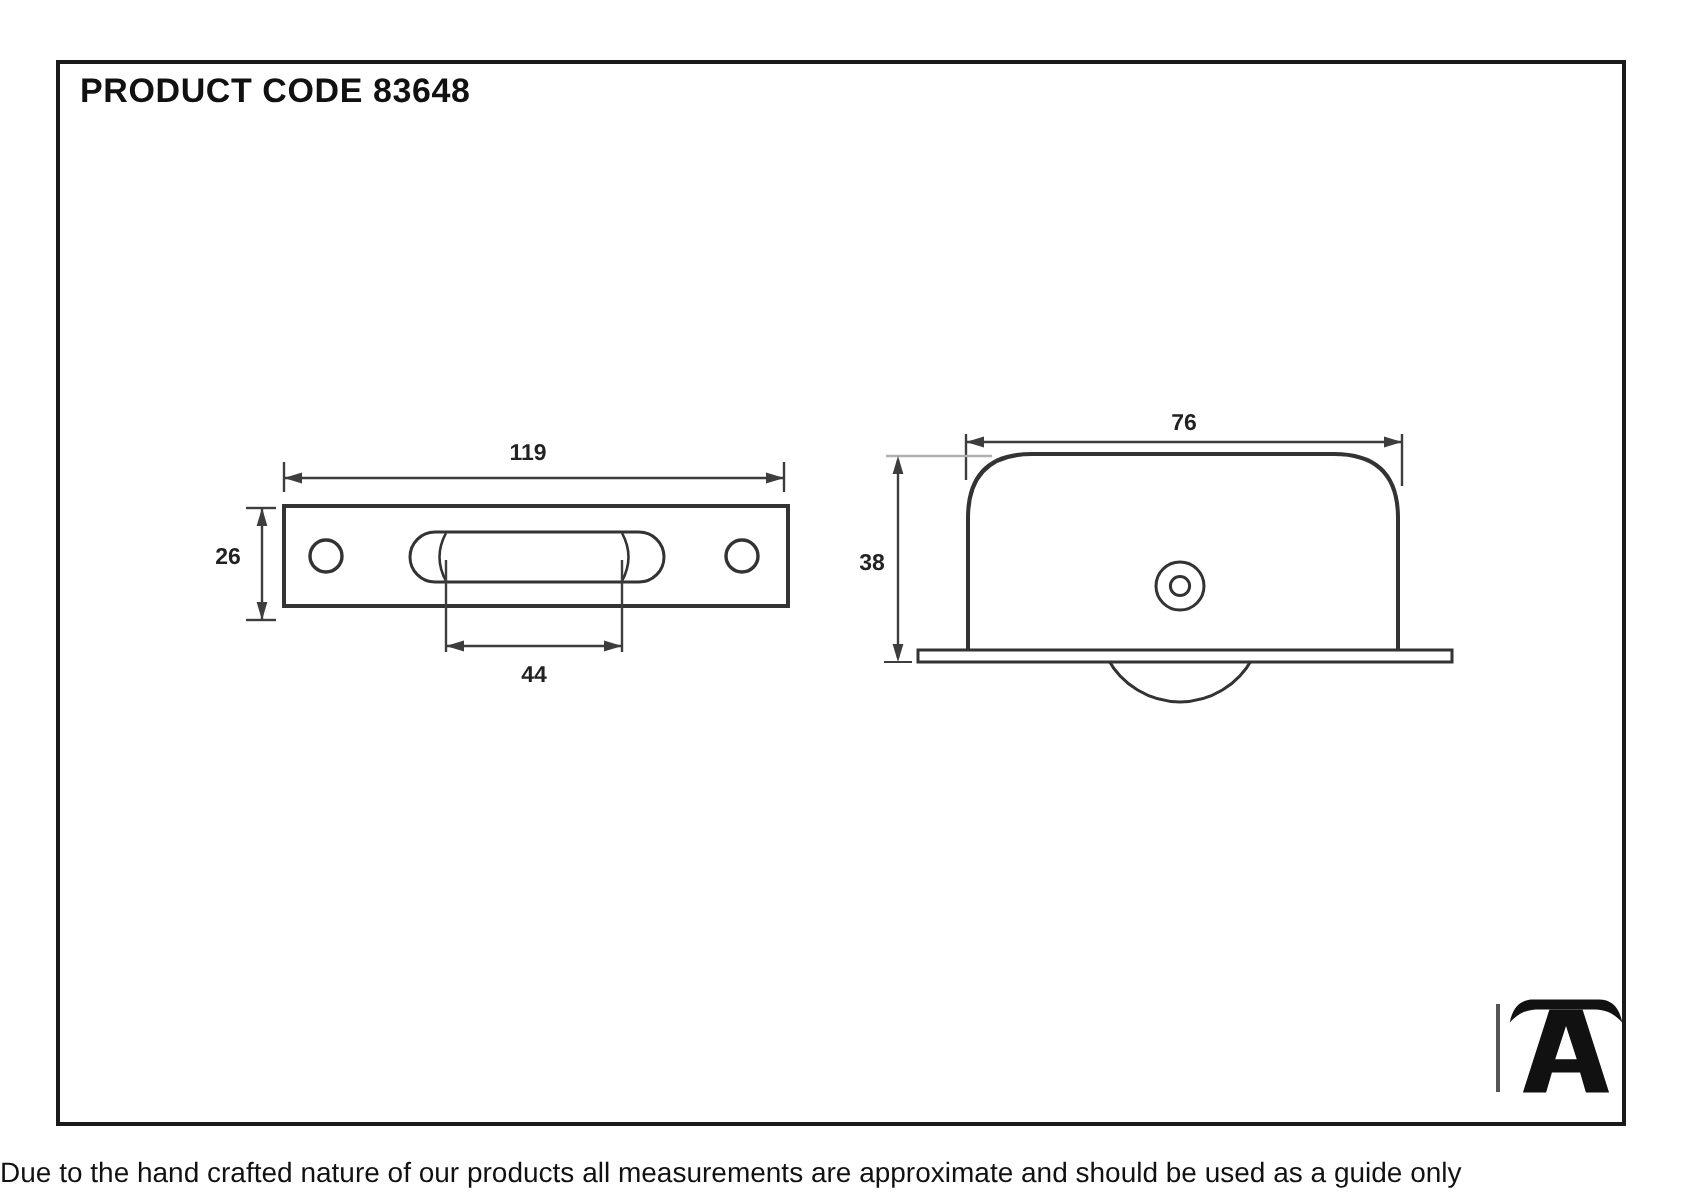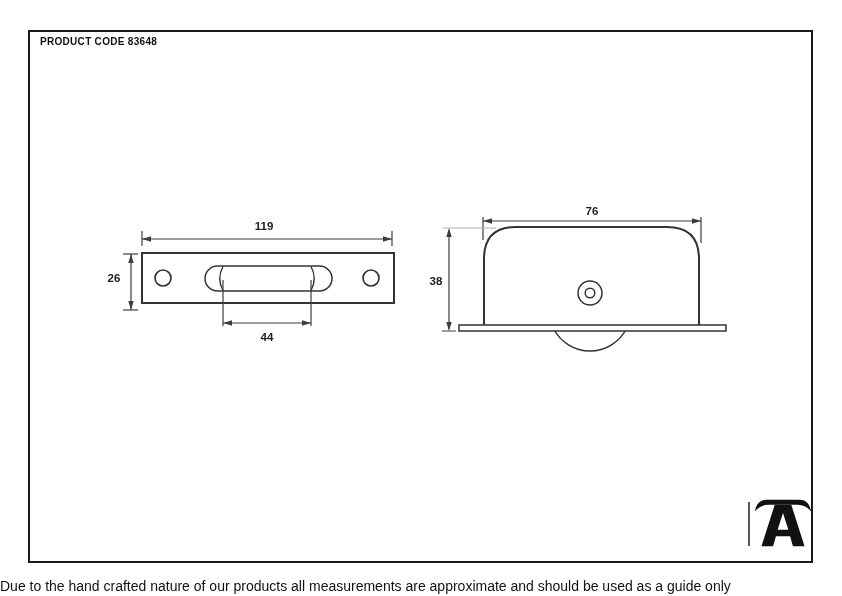--- a/index.html
+++ b/index.html
@@ -6,21 +6,21 @@
   #stage{
     position:relative;width:842px;height:596px;background:#fff;
     font-family:"Liberation Sans",sans-serif;overflow:hidden;
   }
   #frame{
     position:absolute;left:28px;top:30px;width:785px;height:533px;
     border:2px solid #1a1a1a;box-sizing:border-box;background:#fff;
   }
   #product-code{
     position:absolute;left:40px;top:36px;
-    font-size:10px;font-weight:bold;letter-spacing:.3px;color:#111;
+    font-size:17px;font-weight:bold;letter-spacing:.3px;color:#111;
   }
   .drawing{position:absolute;}
   #face-view{left:100px;top:210px;}
   #side-view{left:420px;top:200px;}
   .dim-text{
     font-family:"Liberation Sans",sans-serif;font-size:11.5px;font-weight:600;fill:#222;
   }
   #logo{
     position:absolute;left:650px;top:494px;width:166px;height:60px;
   }

